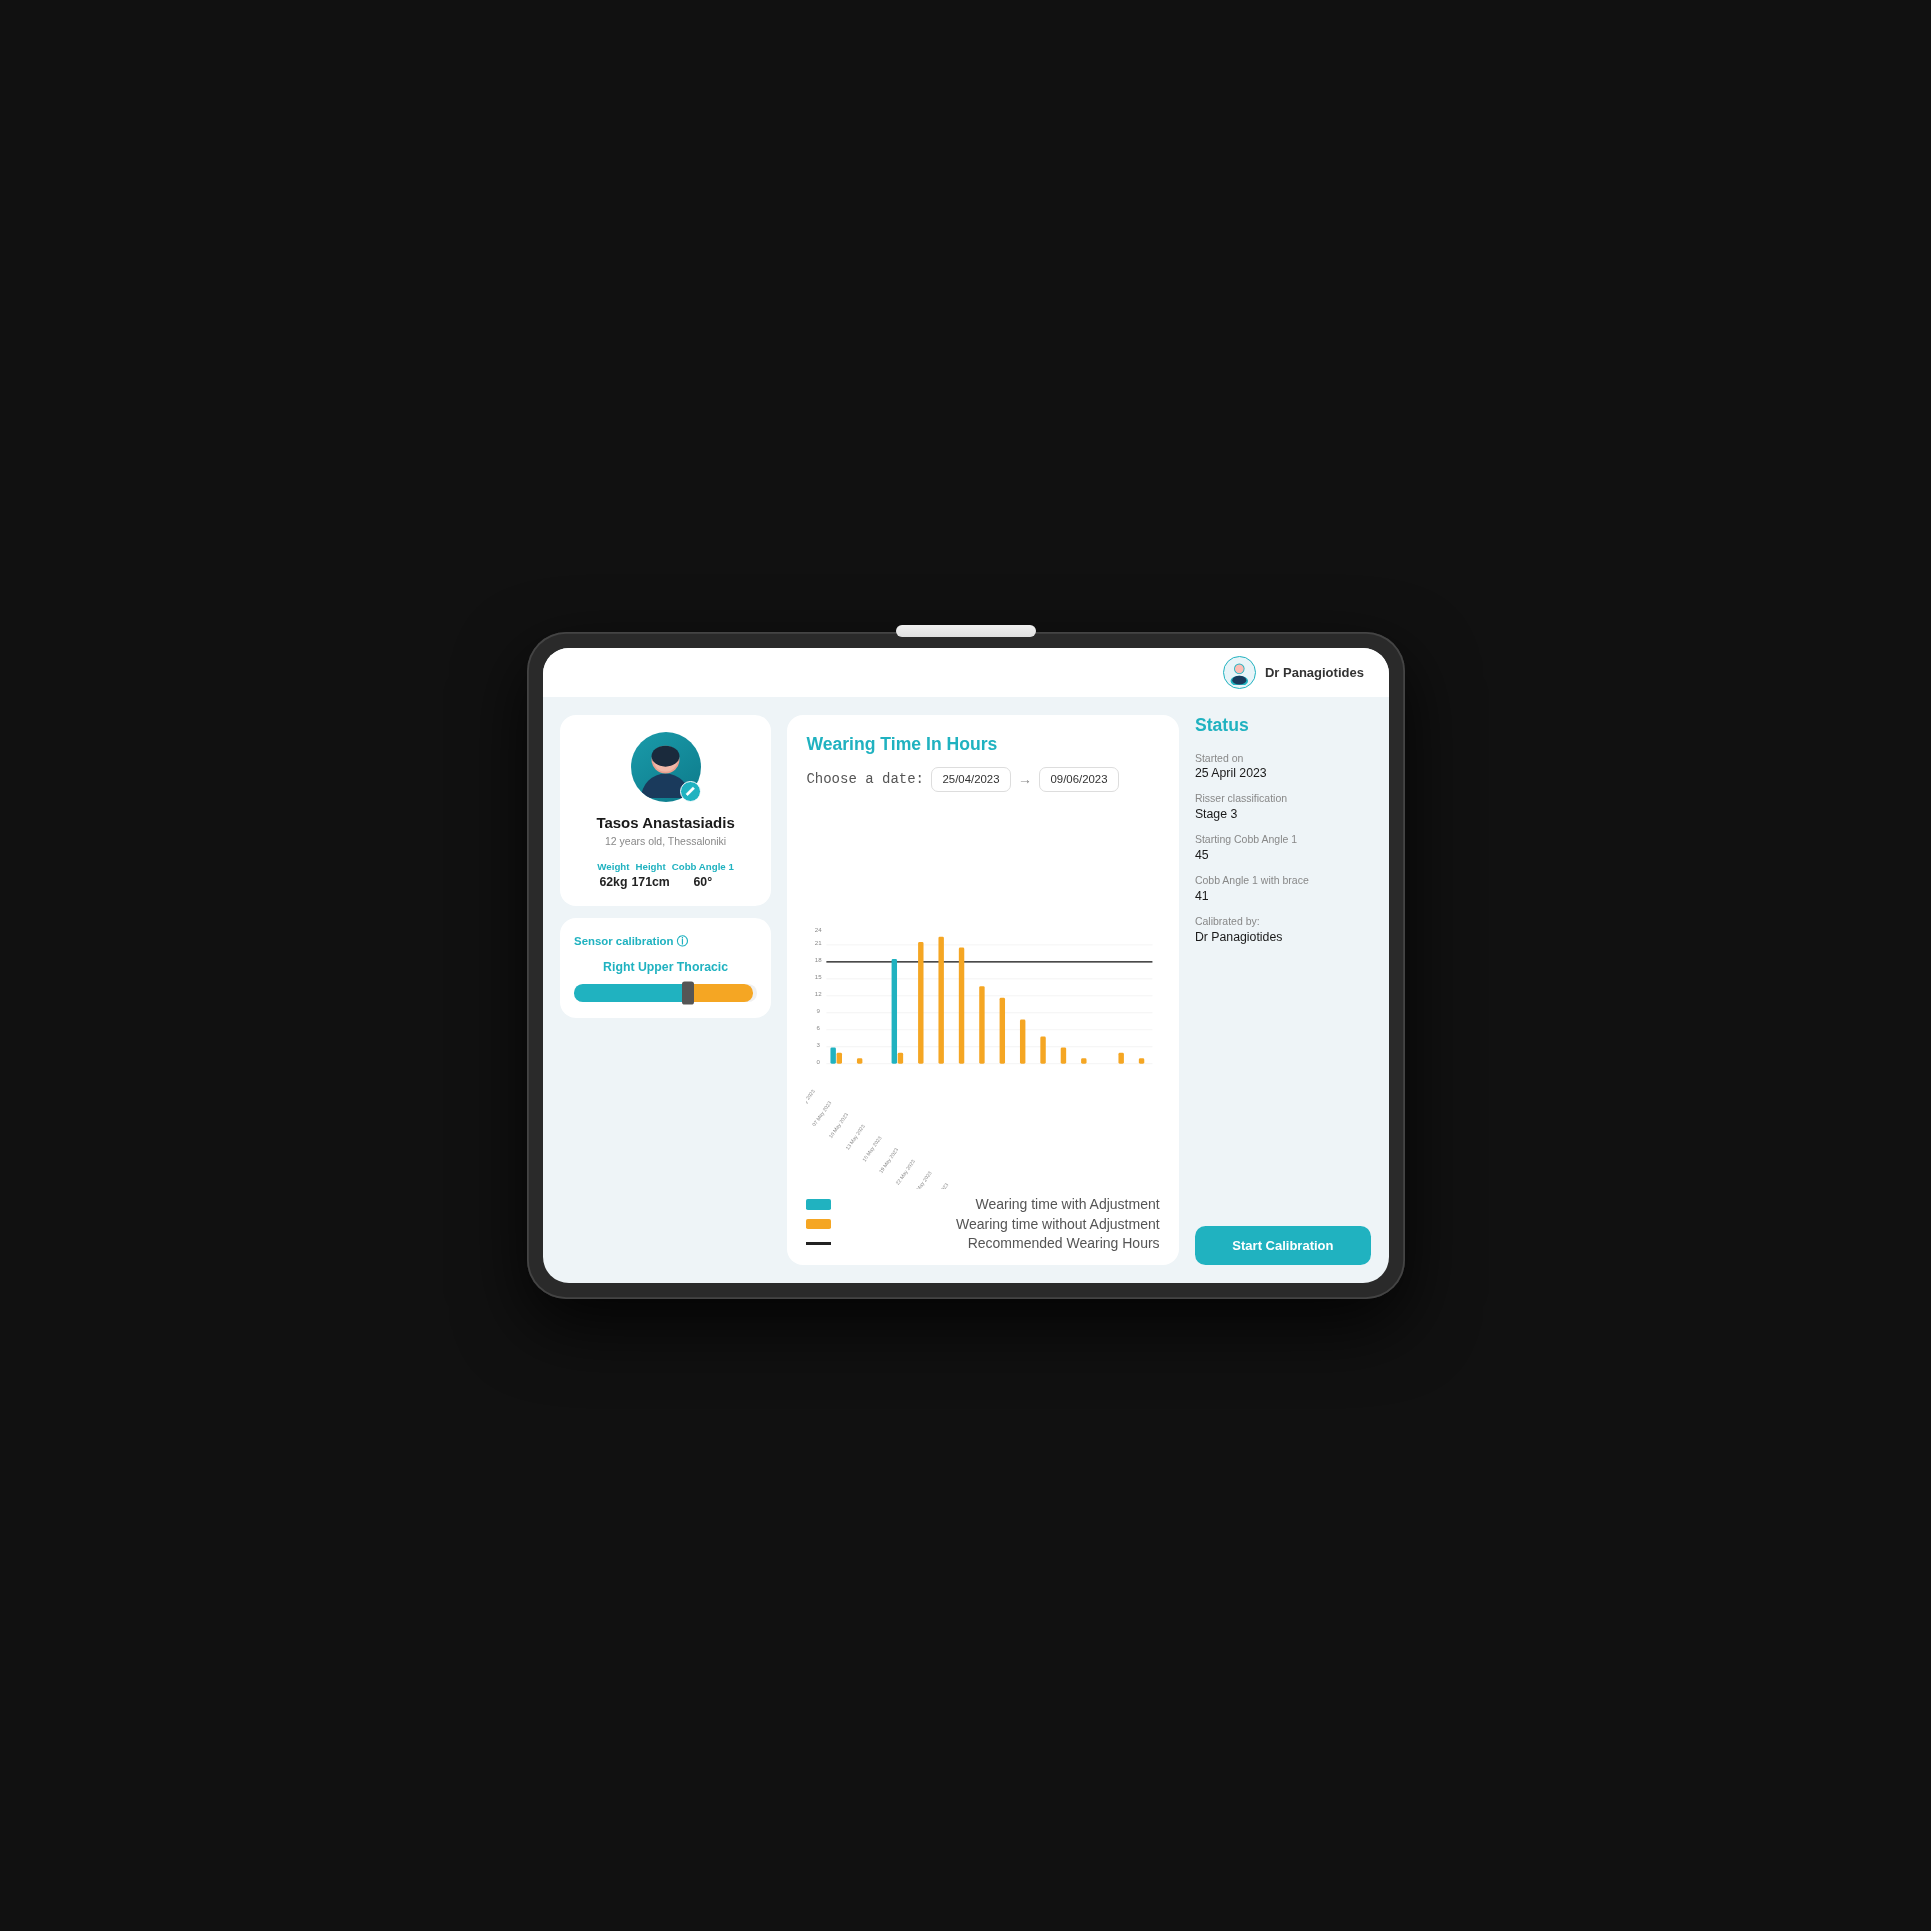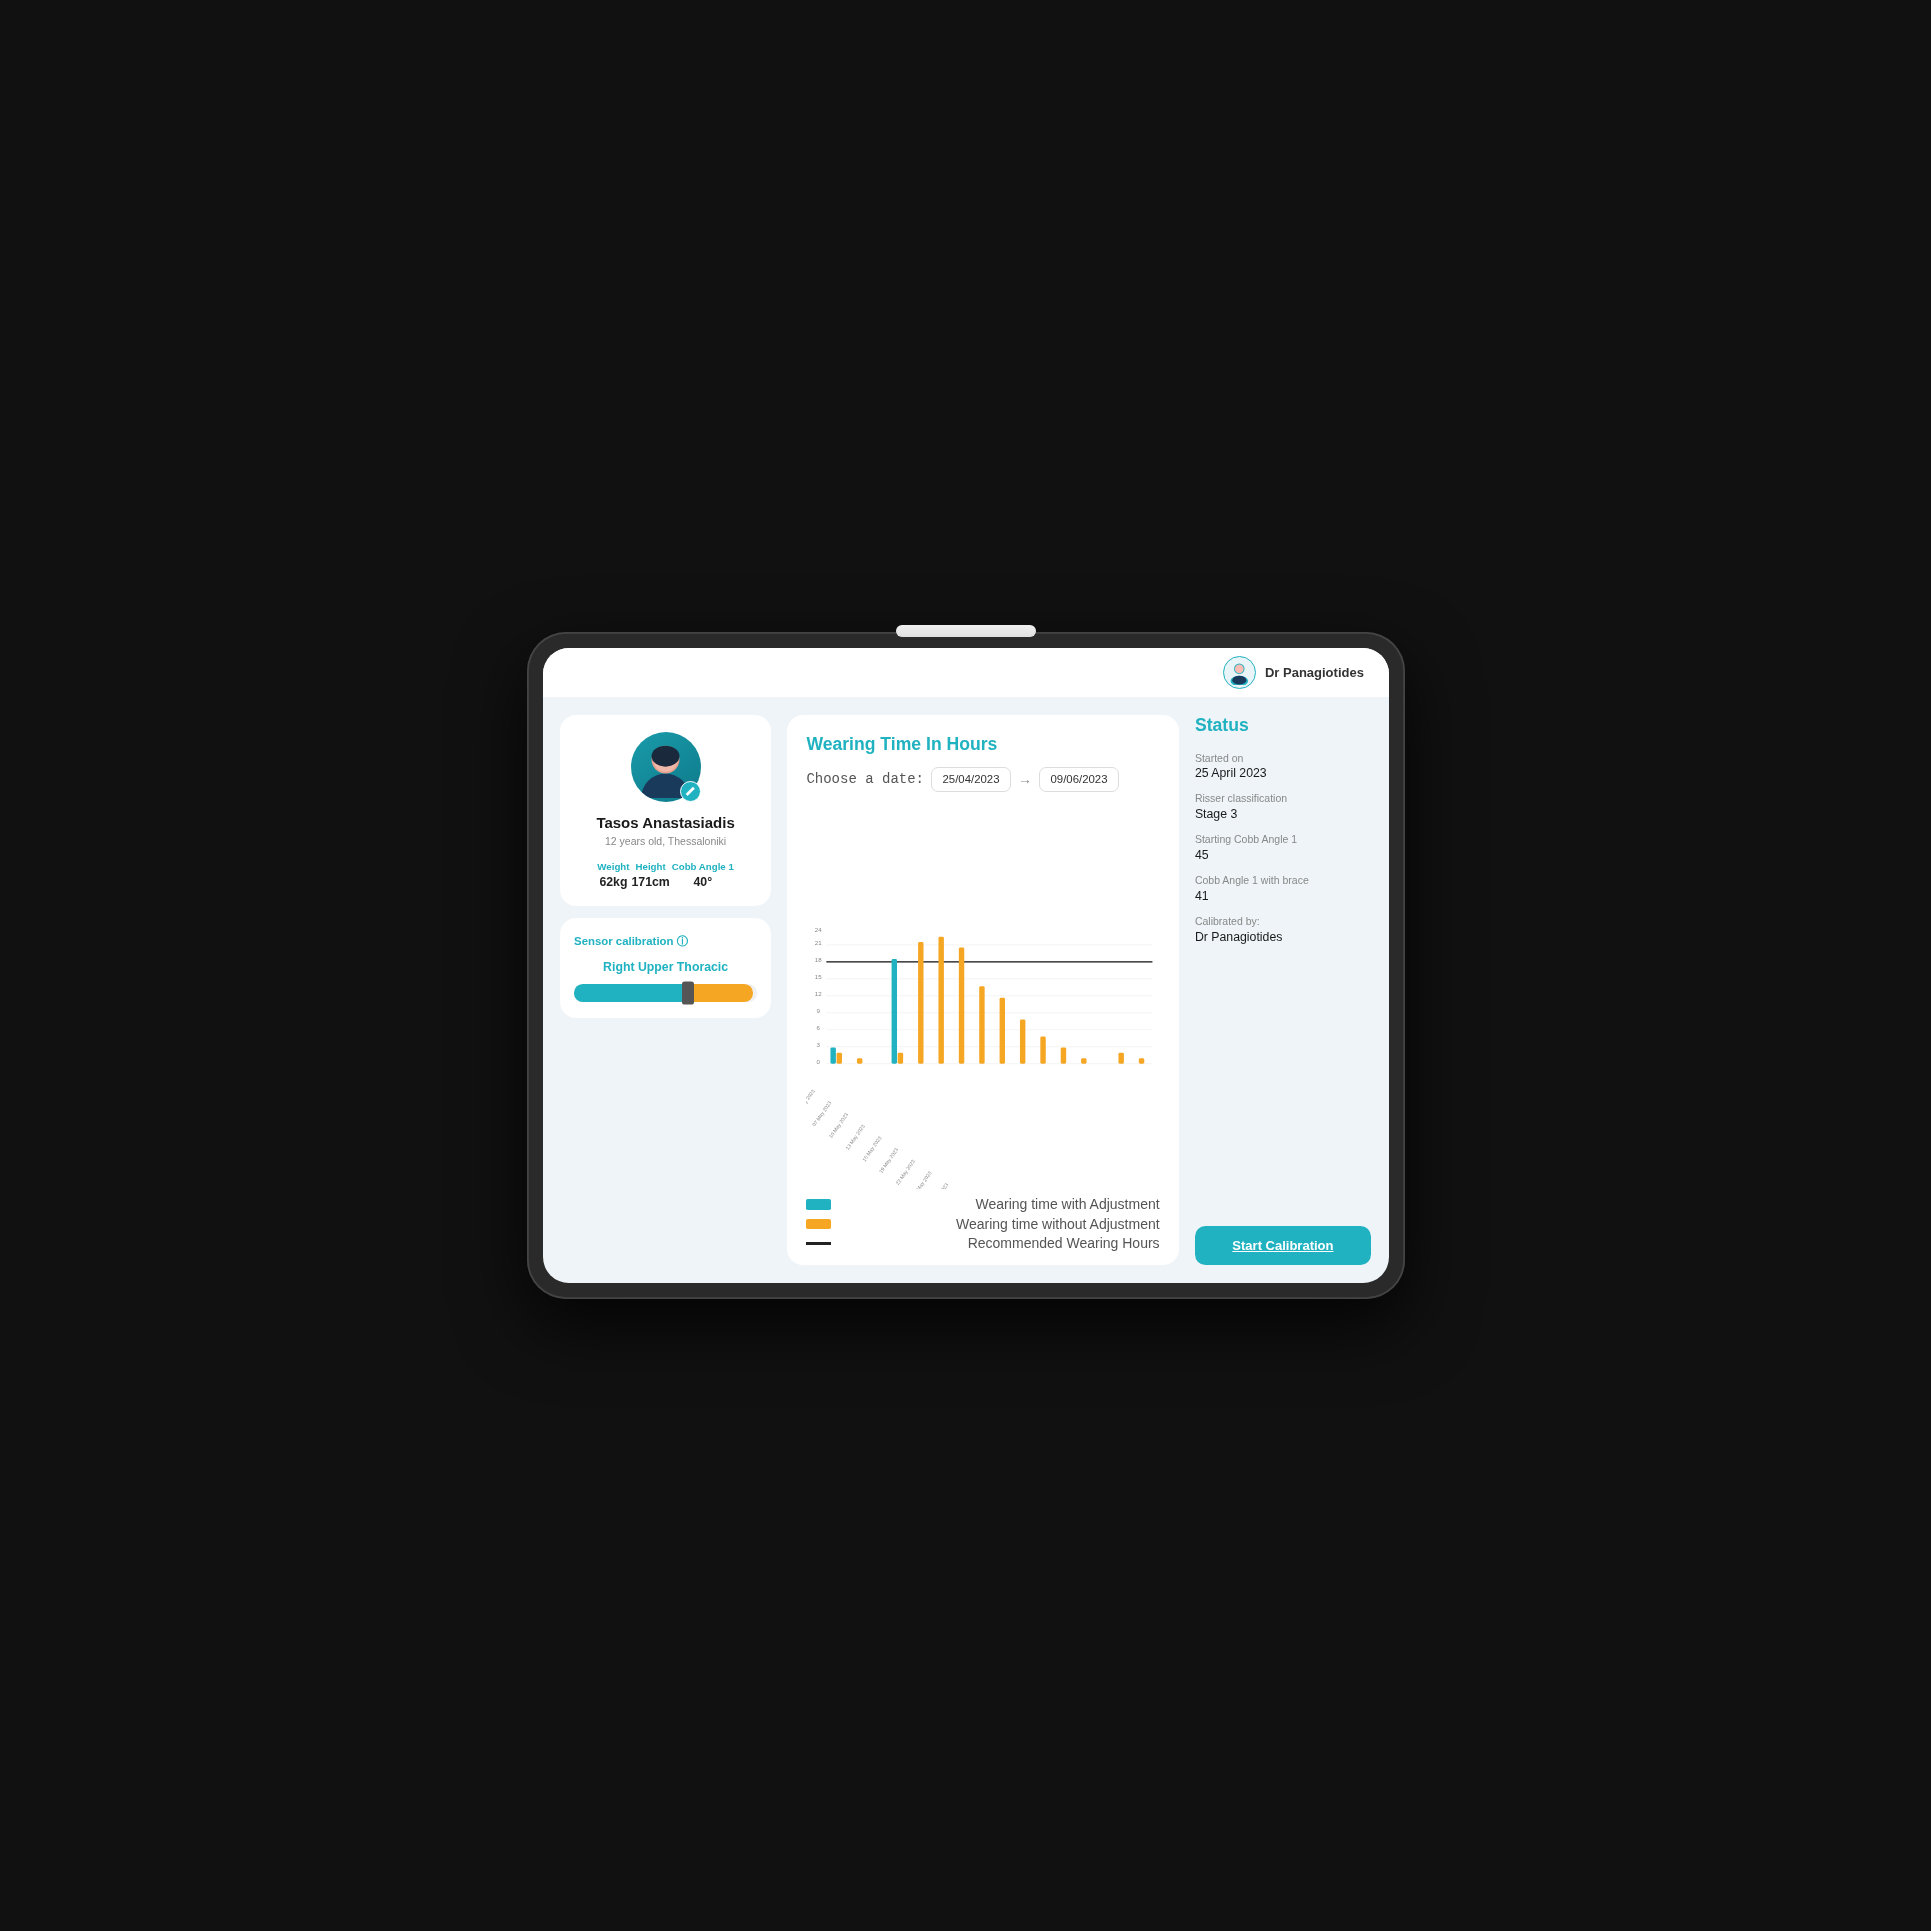--- a/index.html
+++ b/index.html
@@ -435,21 +435,21 @@
             <div class="stat-item">
               <span class="stat-label">Weight</span>
               <span class="stat-value">62kg</span>
             </div>
             <div class="stat-item">
               <span class="stat-label">Height</span>
               <span class="stat-value">171cm</span>
             </div>
             <div class="stat-item">
               <span class="stat-label">Cobb Angle 1</span>
-              <span class="stat-value">40°</span>
+              <span class="stat-value">60°</span>
             </div>
           </div>
         </div>
 
         <div class="sensor-card">
           <div class="sensor-title">Sensor calibration ⓘ</div>
           <div class="sensor-region">Right Upper Thoracic</div>
           <div class="sensor-bar-container">
             <div class="sensor-bar-teal"></div>
             <div class="sensor-bar-orange"></div>
@@ -586,20 +586,20 @@
             </div>
 
             <div class="status-item">
               <div class="status-item-label">Calibrated by:</div>
               <div class="status-item-value">Dr Panagiotides</div>
             </div>
           </div>
 
           <div class="spacer"></div>
 
-          <button class="start-calibration-btn" style="position:relative;margin-top:22px;text-decoration:underline;">Start Calibration</button>
+          <button class="start-calibration-btn" style="position:relative;margin-top:22px;">Start Calibration</button>
         </div>
       </div>
 
     </div>
   </div>
 </div>
 
 
 </body></html>

